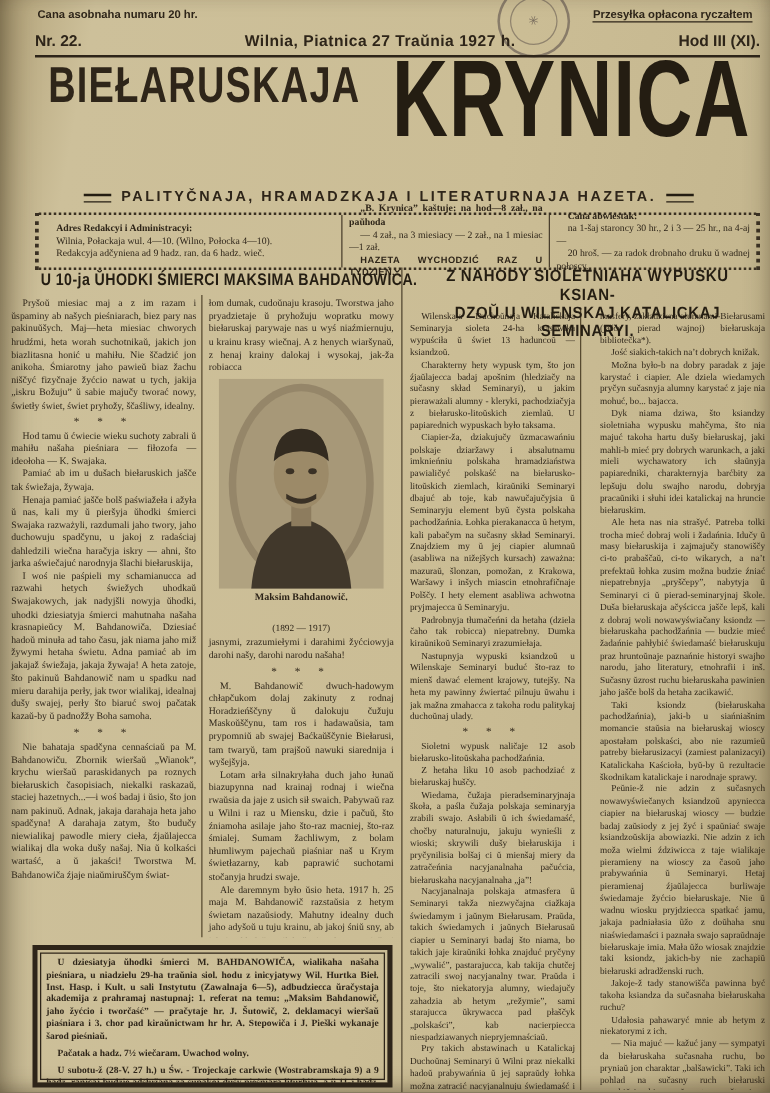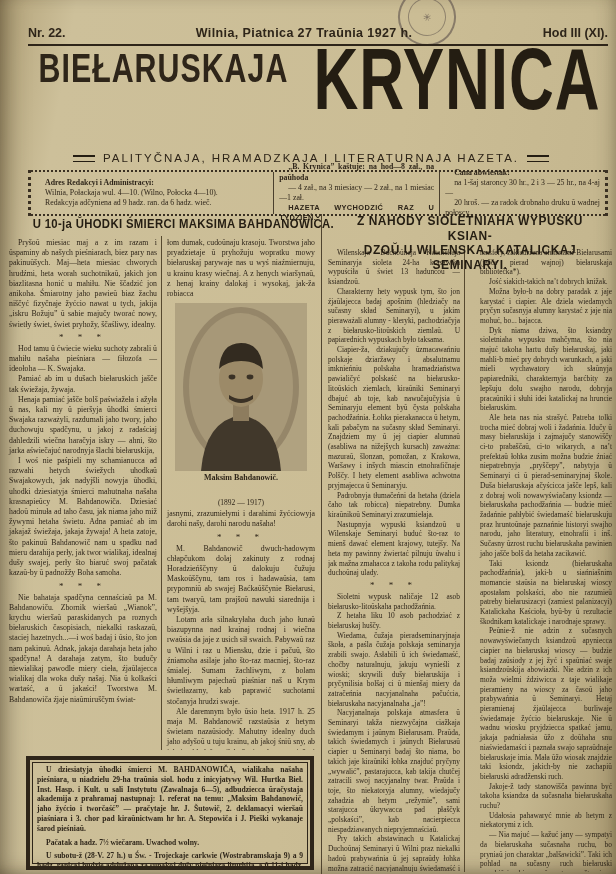--- a/index.html
+++ b/index.html
@@ -22,21 +22,21 @@
   .stamp .glyph{font-size:10px;color:rgba(55,44,50,.55);}
   
   .masthead{position:absolute;left:22px;right:6px;top:48px;height:102px;display:flex;align-items:stretch;}
   .mh-left{width:282px;display:flex;flex-direction:row;justify-content:center;margin-top:4px;}
   .rule2{height:5px;border-top:2px solid #241d12;border-bottom:1px solid #241d12;}
   .title-top{font-family:"Liberation Sans",sans-serif;font-weight:bold;font-size:31px;letter-spacing:1px;white-space:nowrap;
     transform:scale(.98,1.3);transform-origin:center;text-align:center;padding:6px 0 8px;}
   .title-main{flex:1;font-family:"Liberation Sans",sans-serif;font-weight:bold;font-size:66px;letter-spacing:1px;white-space:nowrap;
     transform:scale(.94,1.32);transform-origin:center bottom;text-align:center;line-height:96px;color:#241d12;}
   .subtitle-bar{position:absolute;left:14px;right:8px;top:152px;display:flex;align-items:center;justify-content:center;gap:8px;
-    font-family:"Liberation Sans",sans-serif;font-weight:normal;font-size:11.5px;letter-spacing:2px;white-space:nowrap;}
+    font-family:"Liberation Sans",sans-serif;font-weight:bold;font-size:11.5px;letter-spacing:2px;white-space:nowrap;}
   .orn{width:22px;height:4px;border-top:2px solid #241d12;border-bottom:1px solid #241d12;}
   
   .infobar{position:absolute;left:28px;right:8px;top:170px;height:42px;display:flex;
     border:2px dotted #3a3022;border-left-width:3px;border-right-width:3px;}
   .infocell{flex:1;padding:3px 5px;display:flex;flex-direction:column;justify-content:center;text-align:center;font-size:7.2px;line-height:9.6px;}
   .infocell+.infocell{border-left:1px solid #4a3f2d;}
   .infocell.c1{flex:1.5;}
   .infocell p{margin:0;}
   .infocell .para:first-child{font-weight:bold;}
   .infocell.c2 .para:last-child{font-weight:bold;font-family:"Liberation Sans",sans-serif;font-size:7.4px;letter-spacing:.4px;}
@@ -70,20 +70,24 @@
   .annc{margin:6px 2px 0 18px;border:4px solid #2e2519;box-shadow:inset 0 0 0 2px #c9bb94, inset 0 0 0 3px #2e2519;padding:5px 7px;height:96px;overflow:hidden;}
   .annc .para{font-weight:bold;font-size:7.6px;line-height:9.8px;}
   .annc .para:nth-child(2){margin-top:4px;}
   .annc .para:nth-child(3){margin-top:4px;}
 </style>
 </head>
 <body>
 
 <div class="page">
 
+  <div class="topline">
+    <span>Cana asobnaha numaru 20 hr.</span>
+    <span class="postage">Przesyłka opłacona ryczałtem</span>
+  </div>
 
   <div class="stamp">
     <span class="glyph">✳</span>
   </div>
 
   <div class="issueline">
     <span>Nr. 22.</span>
     <span class="mid">Wilnia, Piatnica 27 Traŭnia 1927 h.</span>
     <span>Hod III (XI).</span>
   </div>

